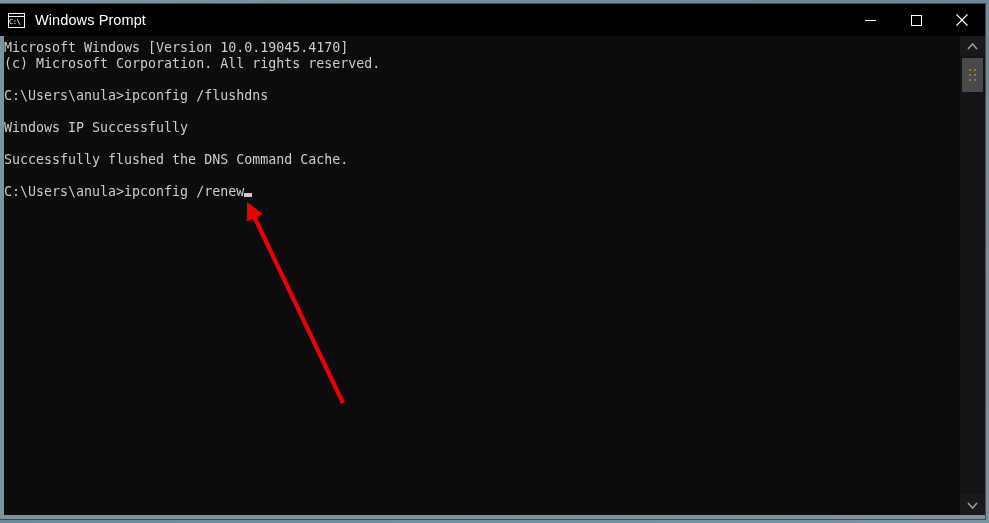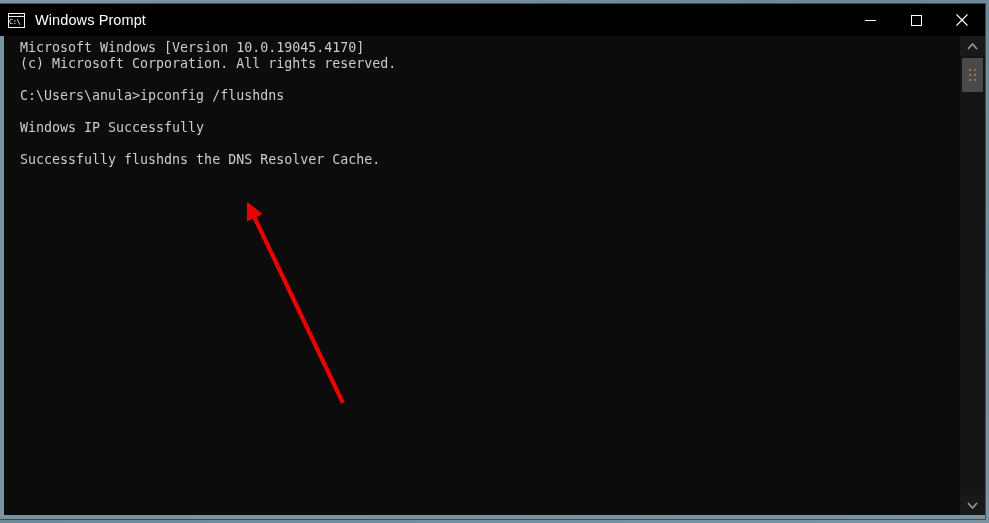--- a/index.html
+++ b/index.html
@@ -131,21 +131,21 @@
     overflow: hidden;
     padding: 4px 0 0 0;
   }
 
   .line {
     font-family: "DejaVu Sans Mono", monospace;
     font-size: 13.3px;
     line-height: 16px;
     color: #cccccc;
     white-space: pre;
-    padding-left: 16px;
+    padding-left: 0;
     height: 16px;
   }
   .line.blank { color: transparent; }
 
   .cursor {
     display: inline-block;
     width: 8px;
     height: 4px;
     background: #cccccc;
     vertical-align: -1px;
@@ -249,22 +249,23 @@
 
     <div class="console-wrap">
       <div class="console">
         <div class="line">Microsoft Windows [Version 10.0.19045.4170]</div>
         <div class="line">(c) Microsoft Corporation. All rights reserved.</div>
         <div class="line blank"></div>
         <div class="line">C:\Users\anula&gt;ipconfig /flushdns</div>
         <div class="line blank"></div>
         <div class="line">Windows IP Successfully</div>
         <div class="line blank"></div>
-        <div class="line">Successfully flushdns the DNS Resolver Cache.</div>
+        <div class="line">Successfully flushed the DNS Command Cache.</div>
         <div class="line blank"></div>
+        <div class="line"><span>C:\Users\anula&gt;ipconfig /renew</span><span class="cursor"></span></div>
       </div>
 
       <div class="scrollbar">
         <div class="sb-btn">
           <svg width="11" height="7" viewBox="0 0 11 7">
             <polyline points="1,6 5.5,1 10,6" fill="none" stroke="#9a9a9a" stroke-width="1.6"></polyline>
           </svg>
         </div>
         <div class="sb-track">
           <div class="sb-thumb">

